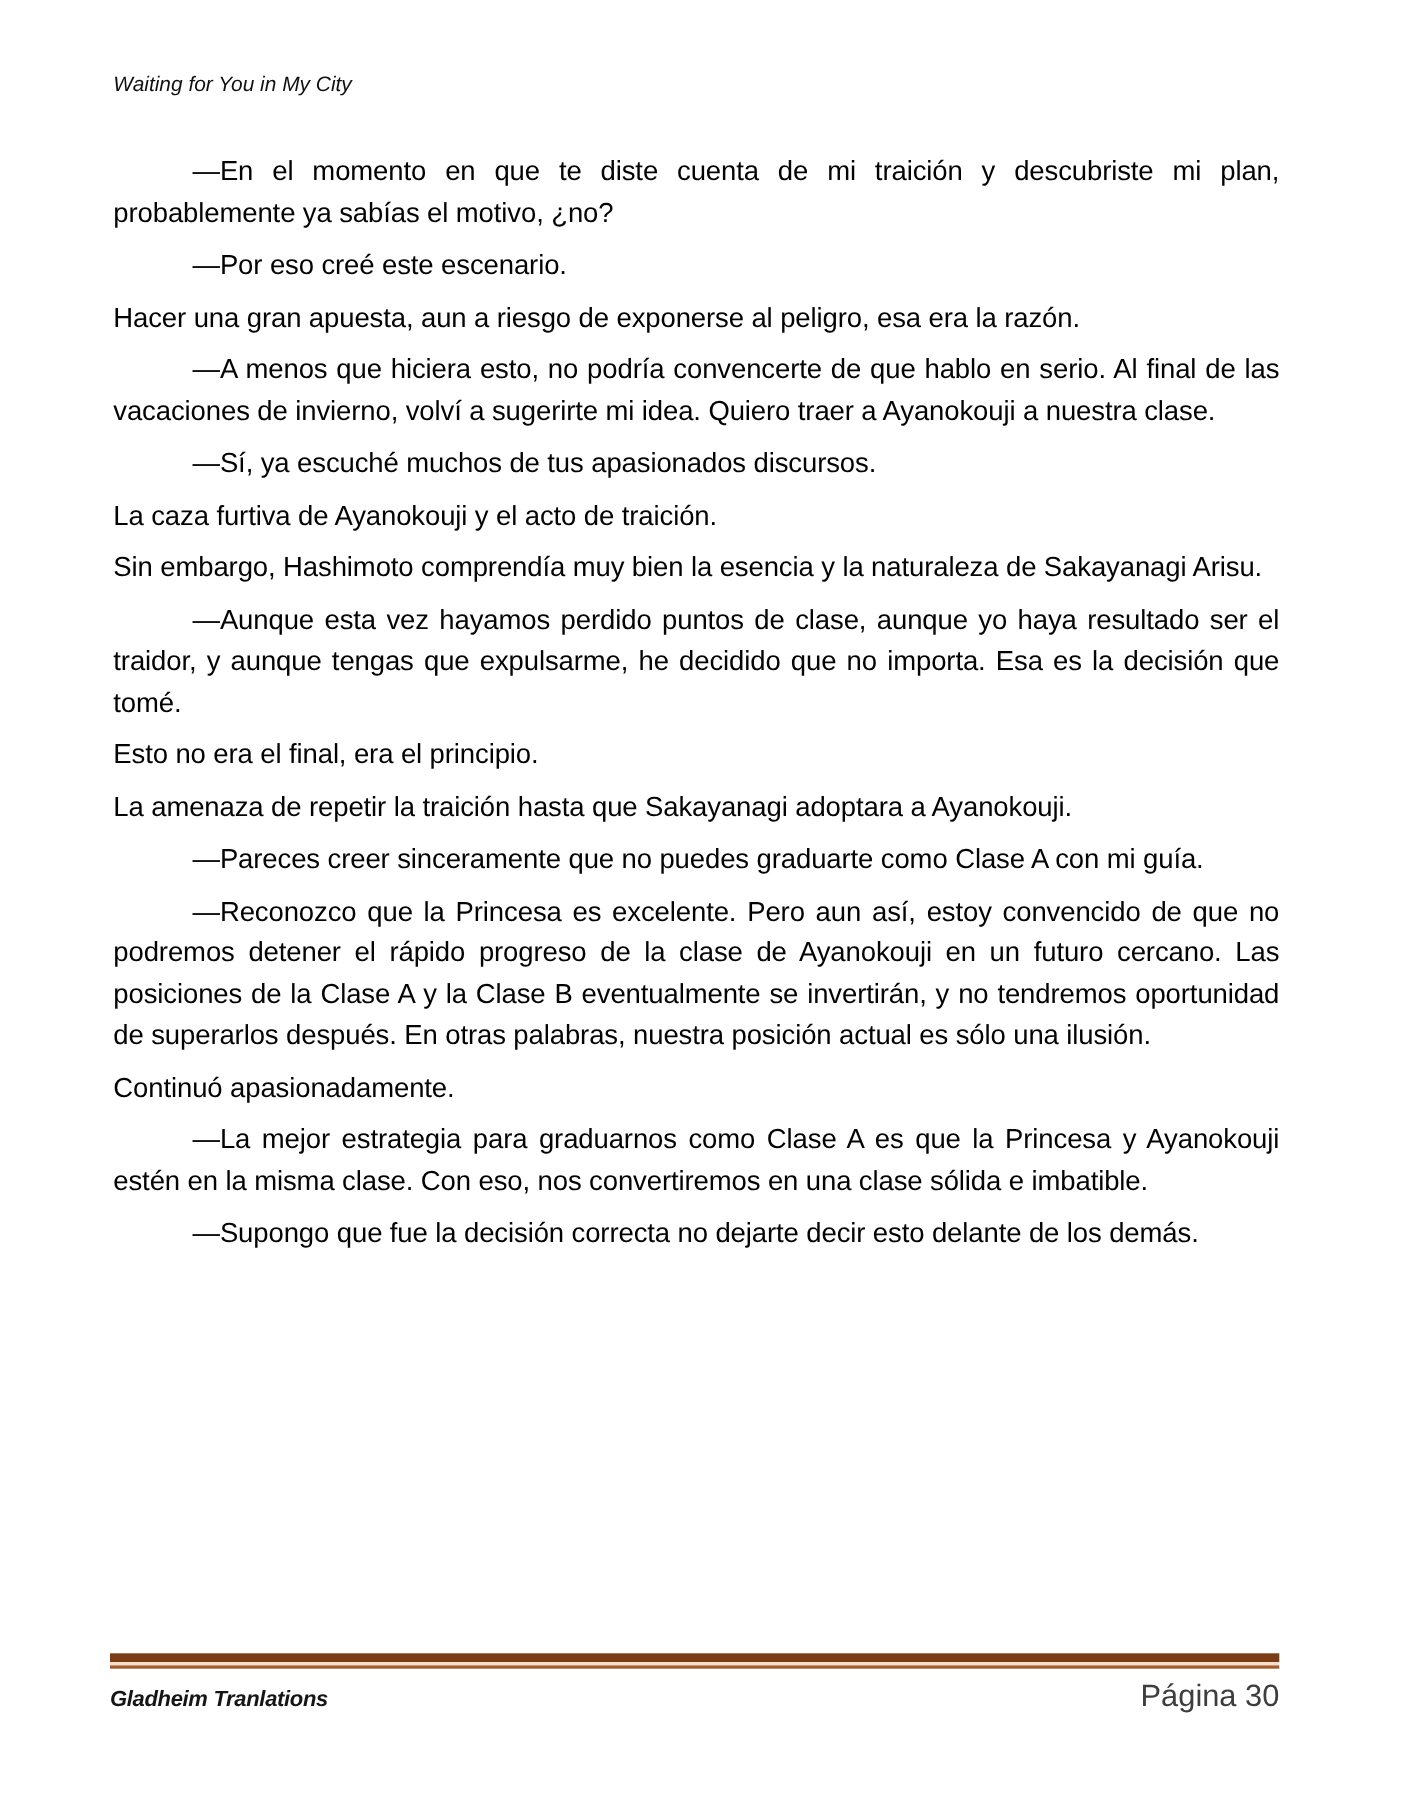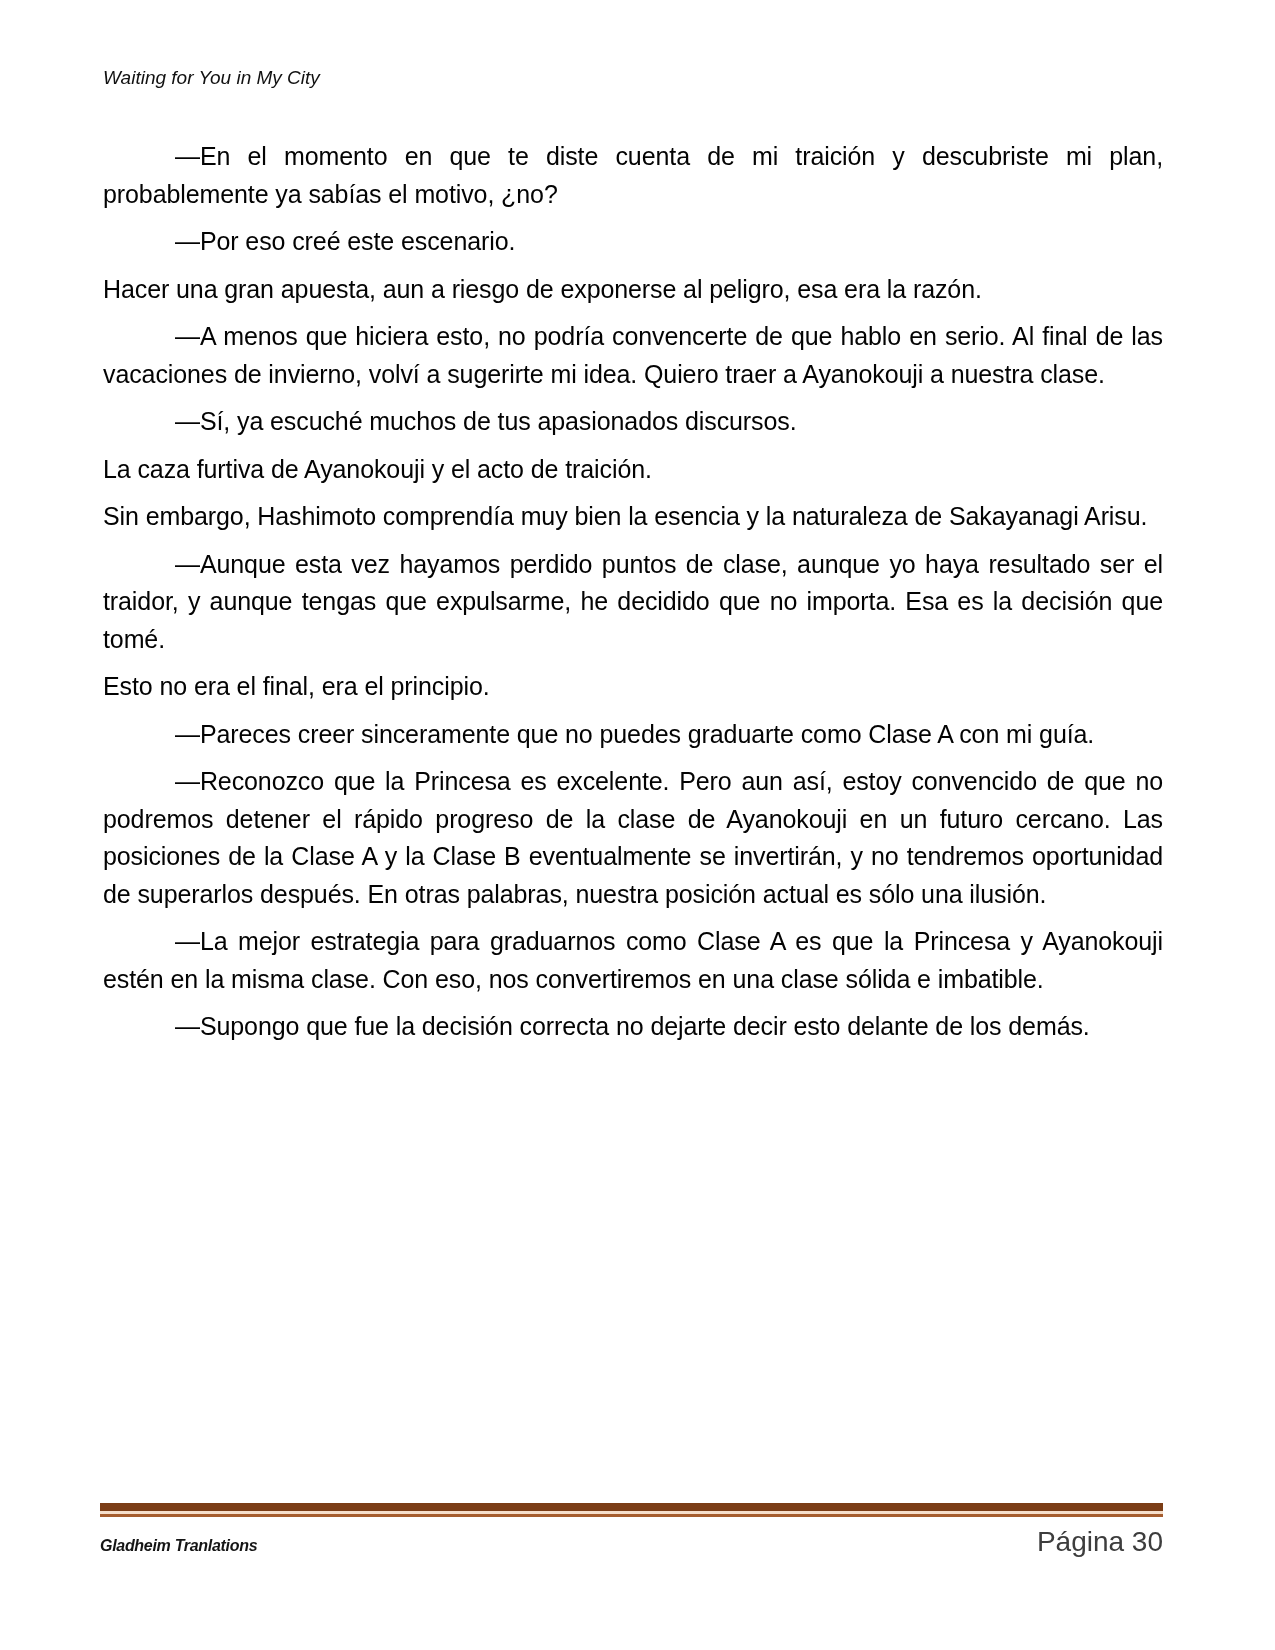--- a/index.html
+++ b/index.html
@@ -68,21 +68,21 @@
     height: 3px;
     background: #a65d2e;
   }
   .footer-row {
     margin-top: 9px;
     display: flex;
     justify-content: space-between;
     align-items: baseline;
   }
   .footer-brand {
-    font-size: 16px;
+    font-size: 20px;
     font-weight: 700;
     font-style: italic;
     color: #151515;
     letter-spacing: -0.3px;
   }
   .footer-page {
     font-size: 28px;
     font-weight: 400;
     color: #3d3d3d;
   }
@@ -97,22 +97,24 @@
   <main class="body-text">
       <p class="dialogue">—En el momento en que te diste cuenta de mi traición y descubriste mi plan, probablemente ya sabías el motivo, ¿no?</p>
       <p class="dialogue">—Por eso creé este escenario.</p>
       <p class="narration">Hacer una gran apuesta, aun a riesgo de exponerse al peligro, esa era la razón.</p>
       <p class="dialogue">—A menos que hiciera esto, no podría convencerte de que hablo en serio. Al final de las vacaciones de invierno, volví a sugerirte mi idea. Quiero traer a Ayanokouji a nuestra clase.</p>
       <p class="dialogue">—Sí, ya escuché muchos de tus apasionados discursos.</p>
       <p class="narration">La caza furtiva de Ayanokouji y el acto de traición.</p>
       <p class="narration">Sin embargo, Hashimoto comprendía muy bien la esencia y la naturaleza de Sakayanagi Arisu.</p>
       <p class="dialogue">—Aunque esta vez hayamos perdido puntos de clase, aunque yo haya resultado ser el traidor, y aunque tengas que expulsarme, he decidido que no importa. Esa es la decisión que tomé.</p>
       <p class="narration">Esto no era el final, era el principio.</p>
+      <p class="narration">La amenaza de repetir la traición hasta que Sakayanagi adoptara a Ayanokouji.</p>
       <p class="dialogue">—Pareces creer sinceramente que no puedes graduarte como Clase A con mi guía.</p>
       <p class="dialogue">—Reconozco que la Princesa es excelente. Pero aun así, estoy convencido de que no podremos detener el rápido progreso de la clase de Ayanokouji en un futuro cercano. Las posiciones de la Clase A y la Clase B eventualmente se invertirán, y no tendremos oportunidad de superarlos después. En otras palabras, nuestra posición actual es sólo una ilusión.</p>
+      <p class="narration">Continuó apasionadamente.</p>
       <p class="dialogue">—La mejor estrategia para graduarnos como Clase A es que la Princesa y Ayanokouji estén en la misma clase. Con eso, nos convertiremos en una clase sólida e imbatible.</p>
       <p class="dialogue">—Supongo que fue la decisión correcta no dejarte decir esto delante de los demás.</p>
     </main>
 
   <div class="page-footer">
     <div class="footer-rule">
       <div class="bar-thick"></div>
       <div class="bar-gap"></div>
       <div class="bar-thin"></div>
     </div>

